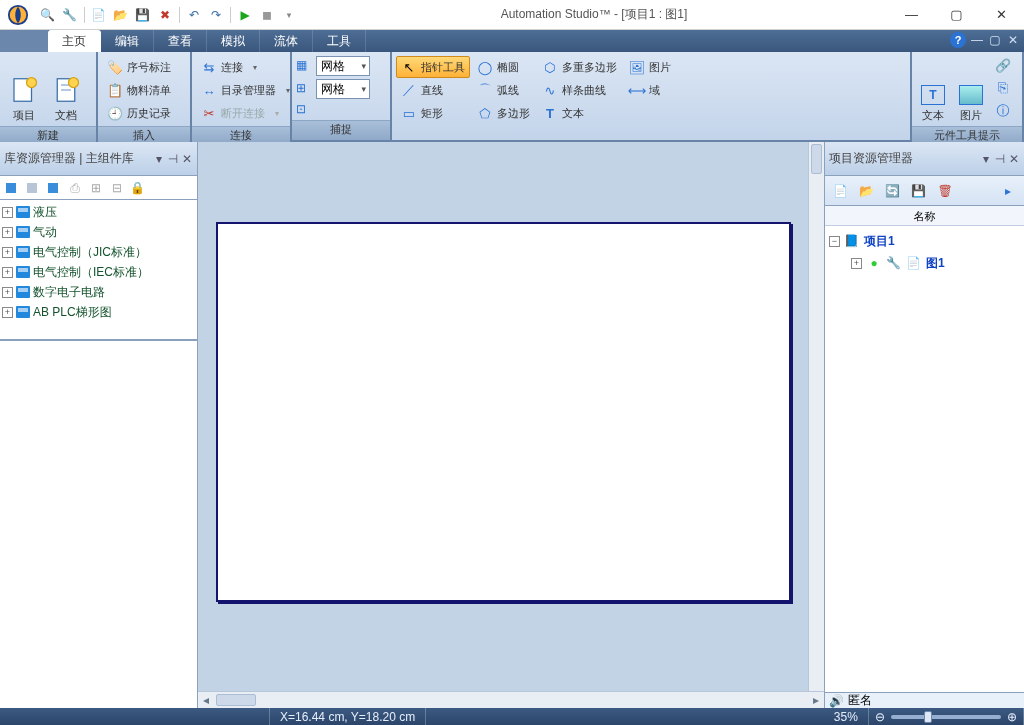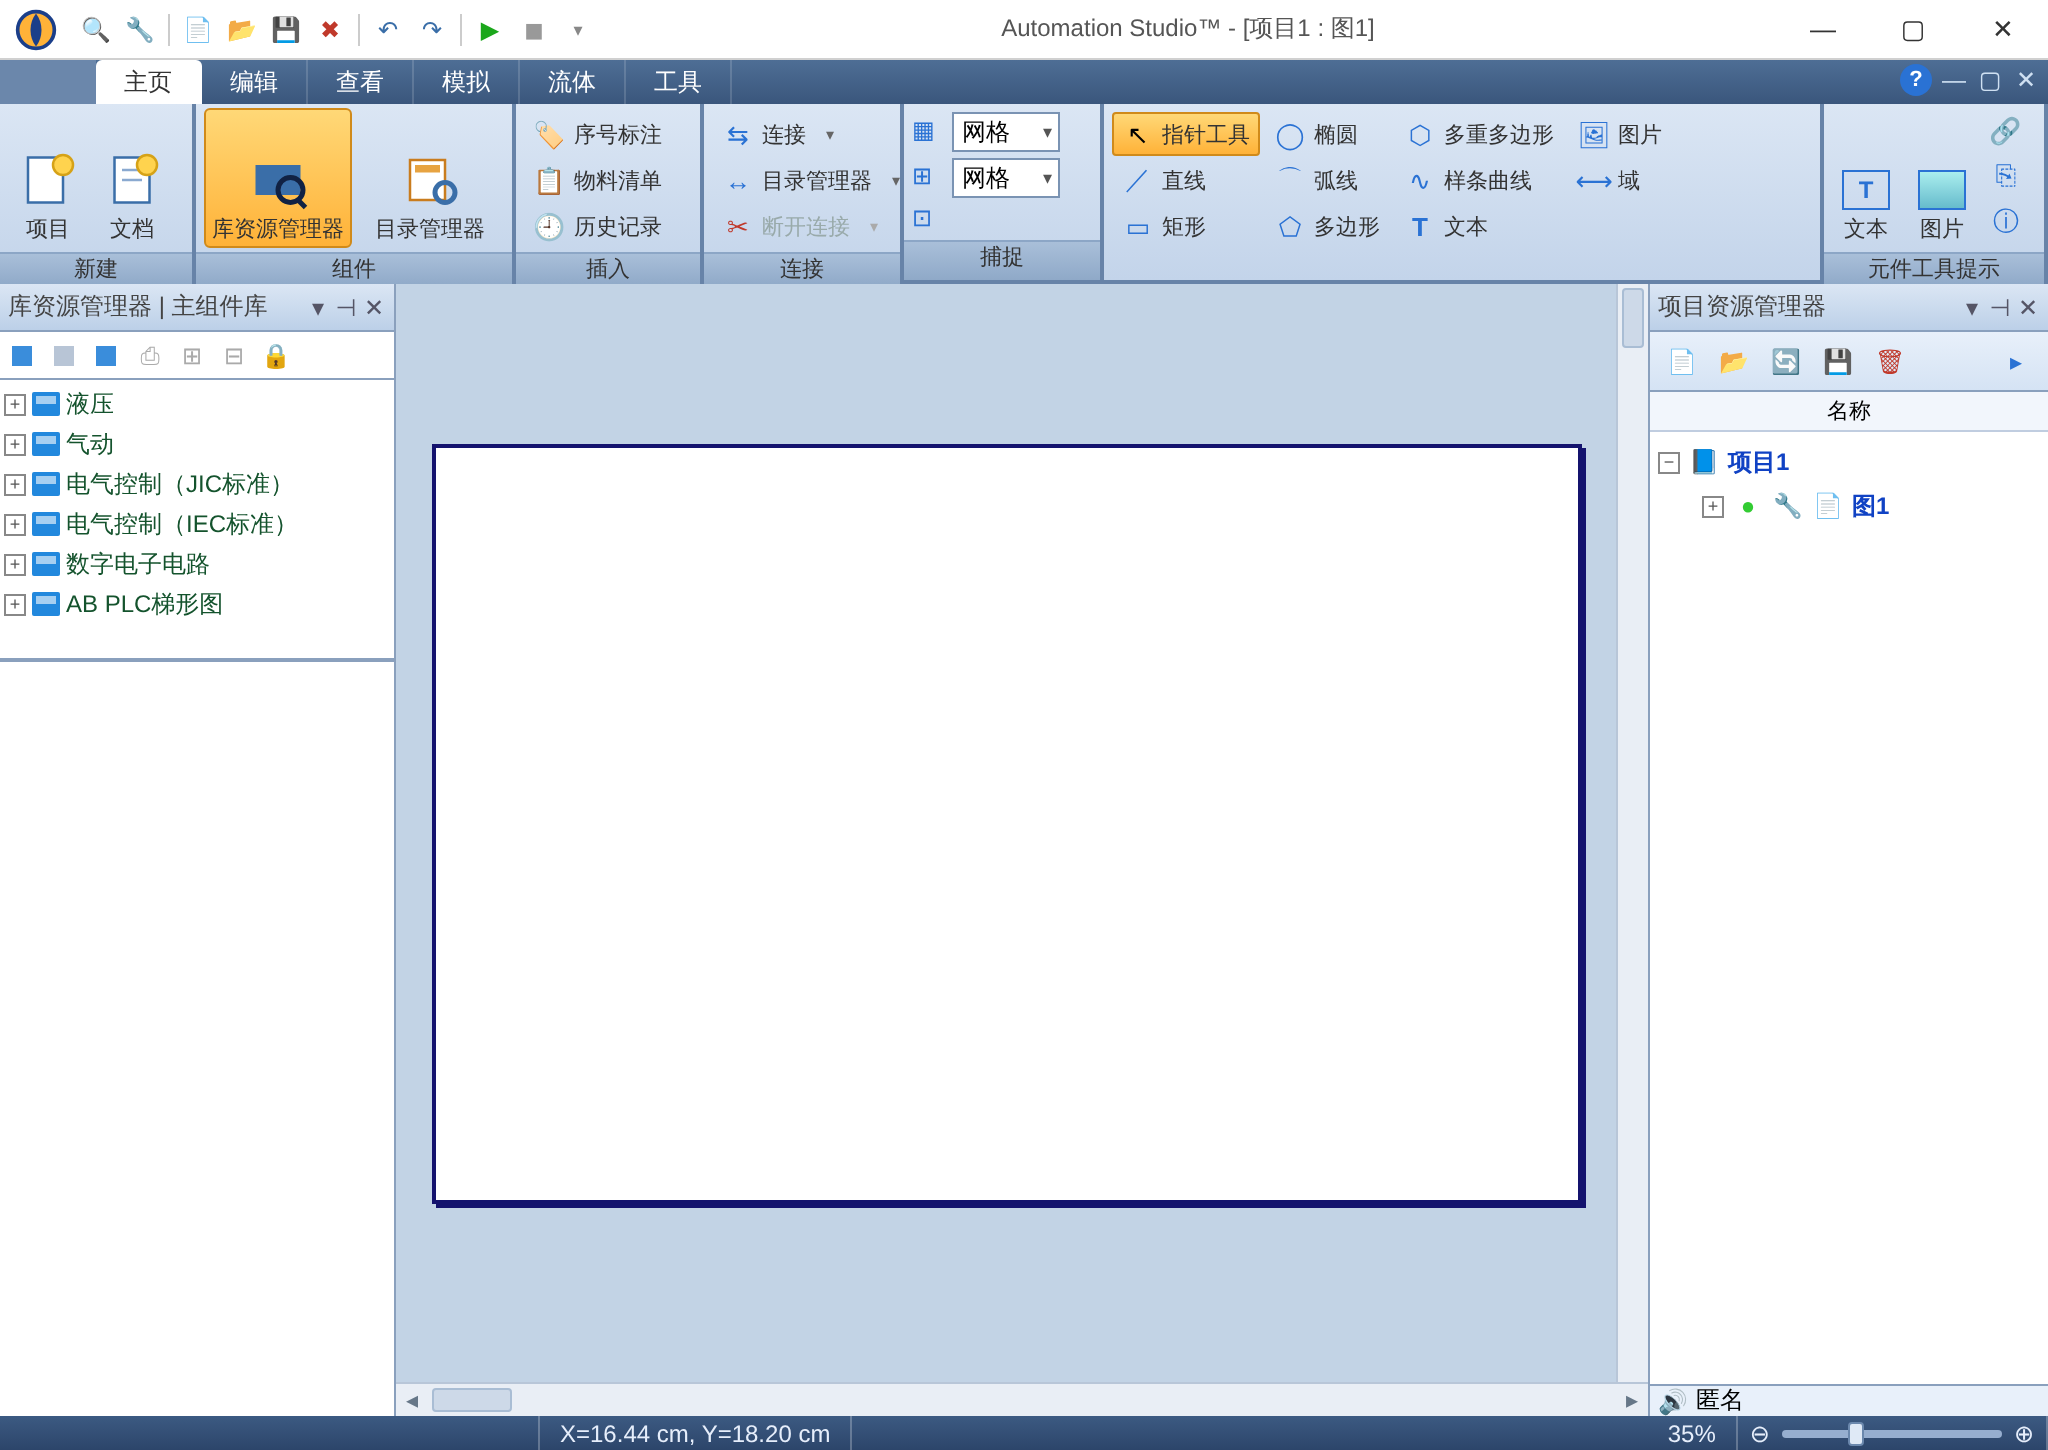--- a/index.html
+++ b/index.html
@@ -38,21 +38,21 @@
 .rsmall { height:22px; display:flex; align-items:center; padding:0 4px; cursor:pointer; gap:4px; white-space:nowrap; border:1px solid transparent; border-radius:2px; }
 .rsmall.highlighted { background:linear-gradient(#ffd877,#ffb238); border:1px solid #d08a1a; }
 .rsmall .ico { width:16px; height:16px; display:flex; align-items:center; justify-content:center; font-size:13px; }
 .rsmall .lbl { font-size:11px; color:#333; }
 .rcombo { height:20px; border:1px solid #7a93b3; background:#fff; padding:0 14px 0 4px; font-size:11px; display:flex; align-items:center; position:relative; min-width:54px; cursor:pointer; }
 .rcombo::after { content:"▾"; position:absolute; right:3px; font-size:9px; color:#555; }
 
 
 .main { position:absolute; top:142px; bottom:17px; left:0; right:0; display:flex; }
 .left-pane { width:198px; border-right:1px solid #8aa0bd; display:flex; flex-direction:column; background:#fff; }
-.pane-header { height:24px; background:linear-gradient(#dbe6f4,#bcd0e8); border-bottom:1px solid #8aa0bd; display:flex; align-items:center; padding:0 4px; font-size:11px; color:#444; }
+.pane-header { height:34px; background:linear-gradient(#dbe6f4,#bcd0e8); border-bottom:1px solid #8aa0bd; display:flex; align-items:center; padding:0 4px; font-size:11px; color:#444; }
 .pane-header .phr { margin-left:auto; display:flex; gap:2px; }
 .pane-header .phr span { cursor:pointer; color:#556; width:12px; text-align:center; }
 .pane-toolbar { height:24px; border-bottom:1px solid #8aa0bd; display:flex; align-items:center; padding:0 4px; gap:5px; }
 .pane-toolbar .tb { width:16px; height:16px; cursor:pointer; display:flex; align-items:center; justify-content:center; }
 .pane-tabs { height:22px; border-bottom:1px solid #8aa0bd; display:flex; align-items:flex-end; padding-left:2px; background:#f3f6fb; }
 .pane-tab { padding:2px 10px; border:1px solid #8aa0bd; border-bottom:none; background:#fff; font-size:11px; border-radius:2px 2px 0 0; cursor:pointer; }
 .tree { height:140px; overflow-y:scroll; border-bottom:1px solid #8aa0bd; padding:2px; }
 .tree-item { display:flex; align-items:center; height:20px; gap:3px; cursor:pointer; }
 .tree-item .exp { width:11px; height:11px; border:1px solid #888; display:flex; align-items:center; justify-content:center; font-size:9px; line-height:1; color:#555; }
 .tree-item .book { width:14px; height:12px; background:#2288dd; border-radius:1px; position:relative; }
@@ -163,45 +163,20 @@
               <line x1="8" y1="12" x2="16" y2="12" stroke="#8aa9d0"></line>
               <circle cx="18" cy="6" r="4" fill="#ffd34e" stroke="#d6a217"></circle>
             </svg>
           </div>
         <div class="lbl">文档</div>
       </div>
     </div>
     <div class="rgroup-label">新建</div>
   </div>
 
-  <div class="rgroup" style="width:160px">
-    <div class="rgroup-body">
-      <div class="rbig highlighted" style="width:76px">
-        <div class="ico">
-            <svg class="svg-ico" viewBox="0 0 24 24">
-              <rect x="3" y="6" width="18" height="12" fill="#3a6ea8"></rect>
-              <circle cx="17" cy="16" r="5" fill="none" stroke="#124" stroke-width="2"></circle>
-              <line x1="20" y1="20" x2="23" y2="23" stroke="#124" stroke-width="2"></line>
-            </svg>
-          </div>
-        <div class="lbl">库资源管理器</div>
-      </div>
-      <div class="rbig" style="width:76px">
-        <div class="ico">
-            <svg class="svg-ico" viewBox="0 0 24 24">
-              <rect x="4" y="4" width="14" height="16" fill="#fff" stroke="#c97c1e"></rect>
-              <rect x="6" y="6" width="10" height="3" fill="#e7a341"></rect>
-              <circle cx="18" cy="17" r="4" fill="none" stroke="#3a6ea8" stroke-width="2"></circle>
-            </svg>
-          </div>
-        <div class="lbl">目录管理器</div>
-      </div>
-    </div>
-    <div class="rgroup-label">组件</div>
-  </div>
 
   <div class="rgroup" style="width:94px">
     <div class="rgroup-body">
       <div class="rsmall-col">
         <div class="rsmall">
             <span class="ico">🏷️</span>
             <span class="lbl">序号标注</span>
           </div>
         <div class="rsmall">
             <span class="ico">📋</span>

